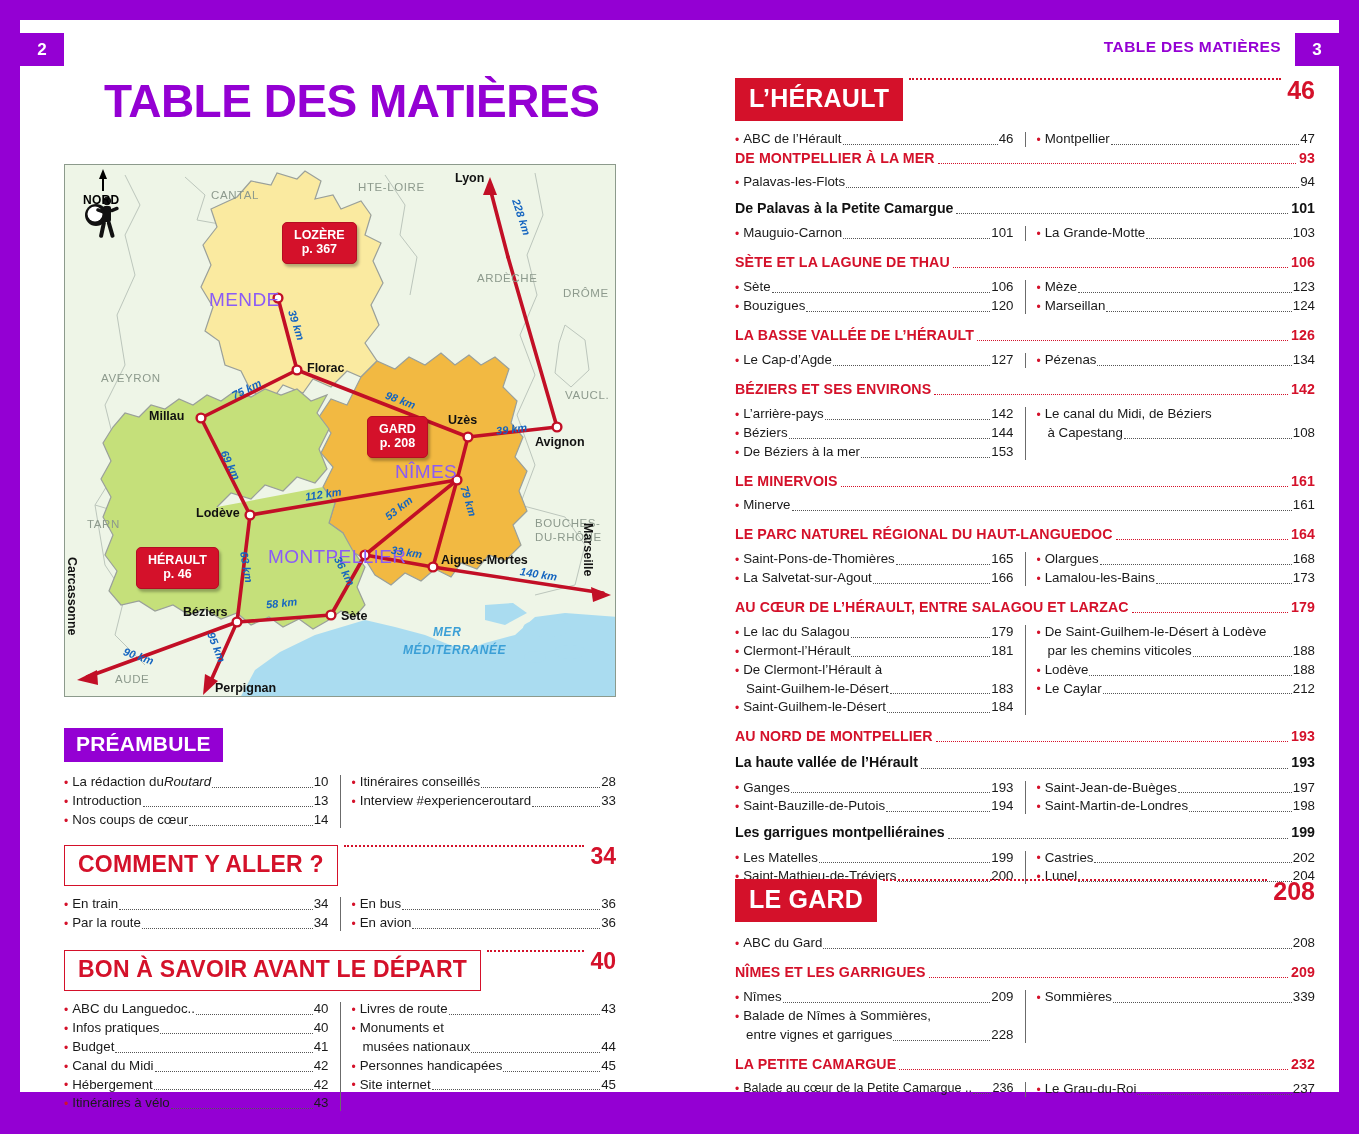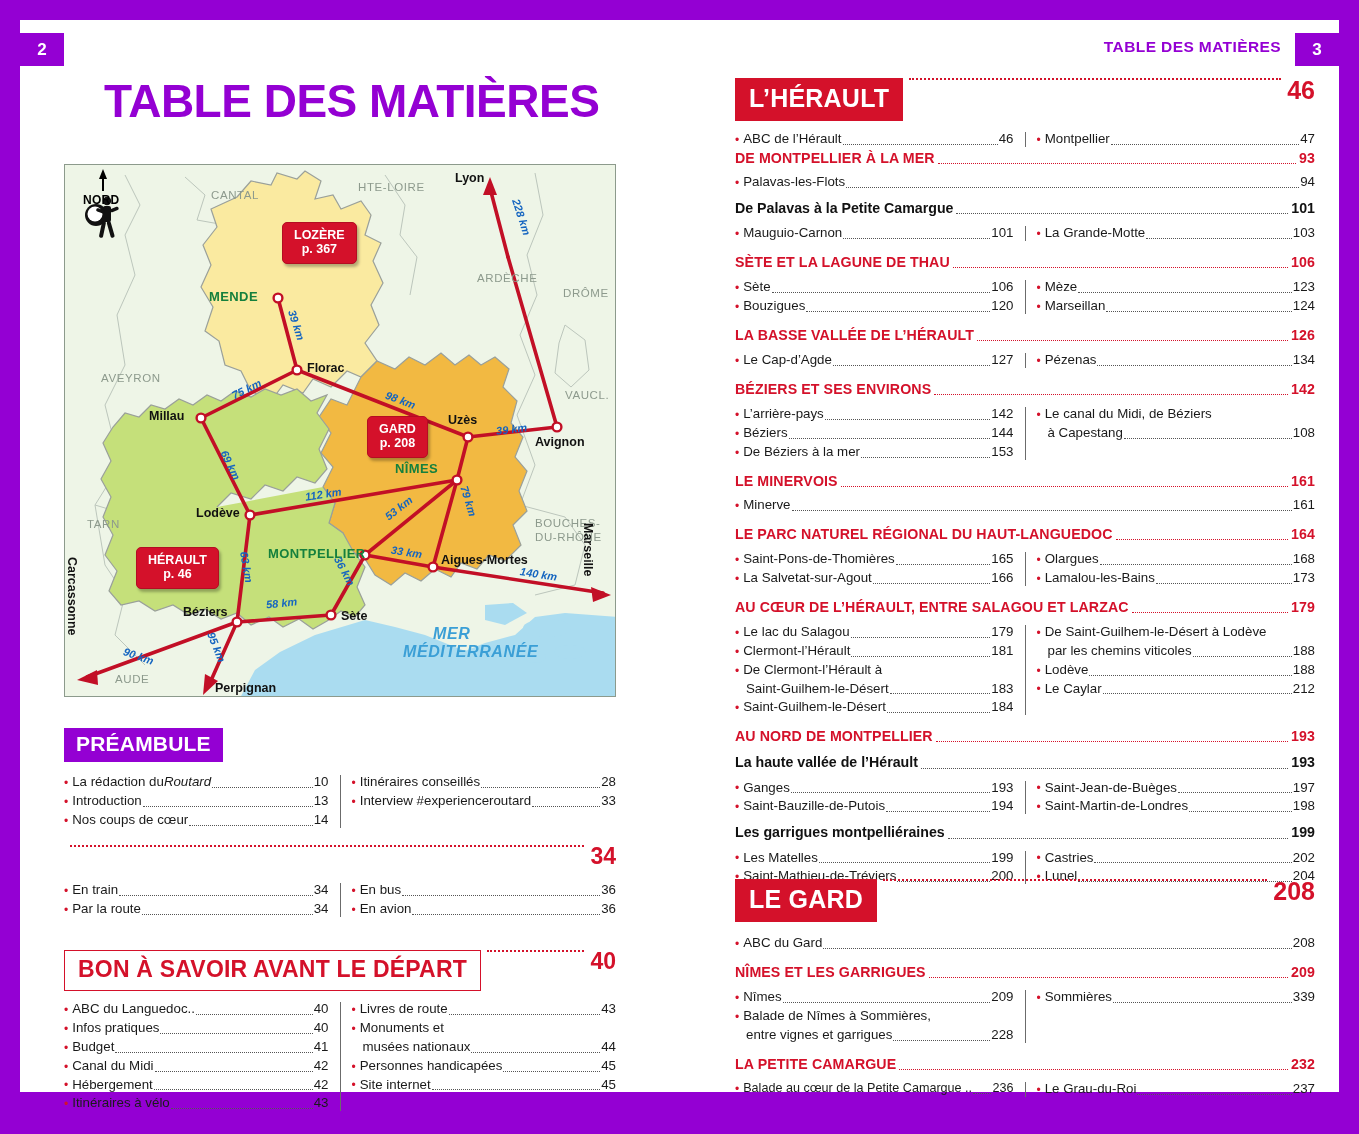--- a/index.html
+++ b/index.html
@@ -67,22 +67,22 @@
   .map-svg { position:absolute; left:0; top:0; width:552px; height:533px; }
 
   .map-label {
     position: absolute;
     font-family: "Liberation Sans", sans-serif;
     white-space: nowrap;
     pointer-events: none;
   }
   .reg-label { color:#8d9a8d; font-size:11.5px; letter-spacing:.6px; }
   .city-label { color:#111; font-size:12.5px; font-weight:bold; }
-  .city-caps  { color:#15803d; font-size:13px; font-weight:bold; letter-spacing:.4px; }
-  .sea-label { color:#3b9fd6; font-size:16px; font-weight:bold; font-style:italic; letter-spacing:.6px; text-align:center;}
+  .city-caps  { color:#8b5cf6; font-size:19px; font-weight:normal; letter-spacing:.4px; }
+  .sea-label { color:#3b9fd6; font-size:12px; font-weight:bold; font-style:italic; letter-spacing:.6px; text-align:center;}
   .km-label {
     color:#1565c0; font-size:11px; font-weight:bold; font-style:italic;
   }
   .badge {
     position: absolute;
     background: #d4112a;
     color: #fff;
     border-radius: 5px;
     text-align: center;
     font-weight: bold;
@@ -385,20 +385,21 @@
           <span class="txt">Interview #experienceroutard</span>
           <span class="dots"></span>
           <span class="pg">33</span>
         </div>
       </div>
     </div>
   </div>
 
   <div class="blk" style="left:64px;top:845px;width:552px">
     <div class="sec-row">
+      <div class="sec-red-box">COMMENT Y ALLER ?</div>
       <div class="sec-dots"></div>
       <div class="sec-page sec-page-sm">34</div>
     </div>
     <div class="cols" style="margin-top:9px">
       <div class="col">
         <div class="entry">
           <span class="bullet">•</span>
           <span class="txt">En train </span>
           <span class="dots"></span>
           <span class="pg">34</span>

